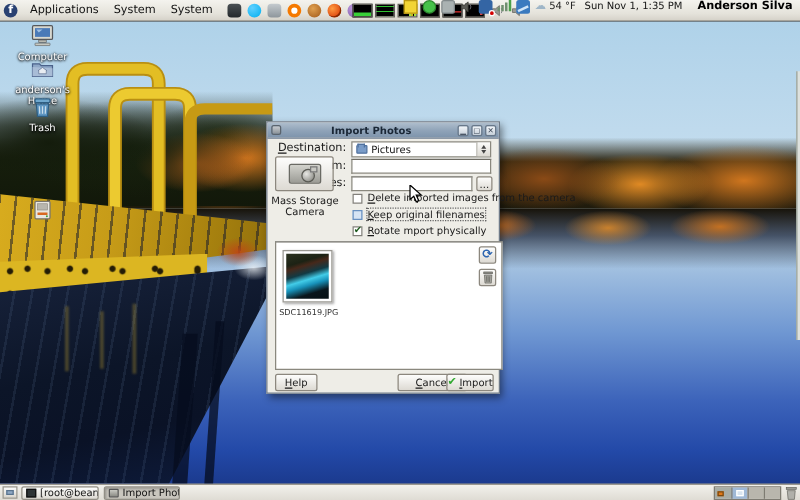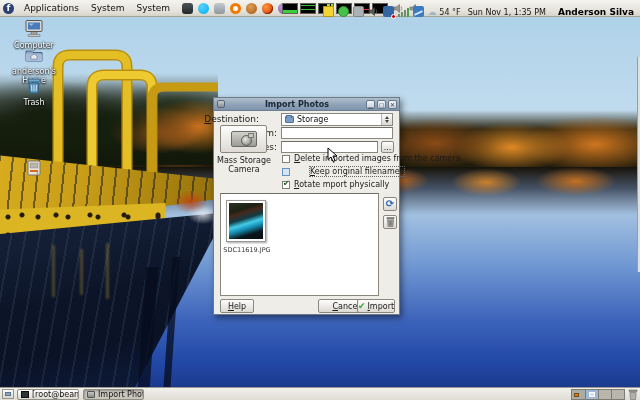--- a/index.html
+++ b/index.html
@@ -22,21 +22,21 @@
   .lch { width:11px; height:11px; border-radius:3px; }
   .lch.round { border-radius:50%; }
   .sysmon { position:absolute; left:282px; top:3px; display:flex; gap:2px; }
   .mon { width:16px; height:11px; background:#000; border:1px solid #62605A; position:relative; overflow:hidden; }
   .mon .cpu { position:absolute; left:0; right:0; bottom:0; height:3px; background:#38D038; }
   .mon.mem { background:repeating-linear-gradient(180deg,#000 0 1px,#2FBF2F 1px 2px,#000 2px 4px); }
   .mon.net { background:linear-gradient(90deg,#000 55%,transparent 55%),repeating-linear-gradient(90deg,#9FDF3F 0 2px,#C8B820 2px 3px,#000 3px 4px); }
   .mon .load { position:absolute; left:0; right:0; top:5px; height:1px; background:#E03030; }
   .mon .dot { position:absolute; right:1px; bottom:1px; width:2px; height:2px; background:#D04040; }
   .speaker-sm { margin-left:3px; }
-  .tray { position:absolute; right:2px; top:0; height:17px; display:flex; align-items:flex-end; gap:4px; }
+  .tray { position:absolute; right:2px; top:0; height:17px; display:flex; align-items:flex-start; gap:4px; }
   .tray-ic { width:11px; height:11px; }
   .ic-note { background:#F2D434; border:1px solid #B89510; }
   .ic-green { background:#46C24A; border-radius:50%; border:1px solid #2E8A30; }
   .ic-gray { background:#AAB2B2; border:1px solid #80888A; border-radius:2px; }
   .ic-blue { background:#3465A4; border-radius:2px; position:relative; }
   .ic-blue .badge { position:absolute; right:-2px; bottom:-2px; width:5px; height:5px; border-radius:50%; background:#D40000; border:1px solid #fff; }
   .ic-bars { display:flex; align-items:flex-end; gap:1px; }
   .ic-bars i { display:block; width:2px; background:#6F8F6F; }
   .ic-chart { background:#3A7ABF; border-radius:2px; position:relative; overflow:hidden; }
   .ic-chart i { position:absolute; left:1px; top:6px; width:9px; height:2px; background:#CFE4F8; transform:rotate(-25deg); }
@@ -133,22 +133,22 @@
   .camera-btn { position:absolute; left:6px; top:27px; width:47px; height:28px; }
   .cam { position:relative; width:26px; height:16px; background:linear-gradient(#D2D2CC,#9C9C96); border:1px solid #6A6A64; border-radius:2px; }
   .cam::before { content:""; position:absolute; left:9px; top:3px; width:9px; height:9px; border-radius:50%; background:radial-gradient(circle at 35% 35%, #E8E8E4, #7C7C76); border:1px solid #5A5A54; }
   .cam::after { content:""; position:absolute; right:2px; top:1px; width:4px; height:3px; background:#C8C8C2; border:1px solid #777; }
   .device-lbl { position:absolute; left:1px; top:58px; width:58px; text-align:center; font-size:8px; color:#1A1A1A; line-height:1.15; }
   .chk-row { position:absolute; left:68px; display:flex; align-items:center; gap:4px; }
   .chk { width:8px; height:8px; background:#fff; border:1px solid #82807A; flex:none; position:relative; }
   .chk.focused { background:#D6E4F4; border-color:#6890C0; }
   .chk .mark { position:absolute; left:0px; top:-3px; font-size:8px; color:#1E5A1E; font-weight:bold; }
   .chk-lbl { font-size:8px; color:#1A1A1A; white-space:nowrap; }
-  .chk-lbl.focus-ring { outline:1px dotted #666; outline-offset:0px;margin-left:16px; }
-  .thumb-panel { position:absolute; left:6px; top:95px; width:159px; height:103px; background:#fff;
+  .chk-lbl.focus-ring { outline:1px dotted #666; outline-offset:0px; }
+  .thumb-panel { position:absolute; left:6px; top:95px; width:182px; height:103px; background:#fff;
     border:1px solid #8A887E; border-top-color:#6E6C64; }
   .thumb-card { position:absolute; left:5px; top:6px; width:40px; height:42px; background:#fff;
     border:1px solid #9A9892; box-shadow:1px 1px 2px rgba(0,0,0,.35); padding:2px; }
   .thumb-img { width:100%; height:100%;
     background:linear-gradient(163deg,#2C3220 0%,#1C2214 22%,#46281A 30%,#123A44 44%,#42CCE8 56%,#1892BA 66%,#0A161C 82%,#071014 100%); }
   .thumb-cap { position:absolute; left:0px; top:52px; width:52px; text-align:center; font-size:6.5px; color:#333; }
   .side-btn { position:absolute; left:169px; width:14px; height:14px; }
   .refresh-glyph { color:#2E66B0; font-size:10px; line-height:10px; font-weight:bold; }
   .dlg-actions .gtk-btn { position:absolute; height:14px; }
   .import-check { color:#2FA82F; font-weight:bold; font-size:9px; margin-right:2px; }
@@ -324,24 +324,24 @@
     <div class="titlebar">
       <span class="tb-icon"></span>
       <span class="tb-title">Import Photos</span>
       <span class="tb-btns">
         <span class="tb-btn">▁</span>
         <span class="tb-btn">▢</span>
         <span class="tb-btn">✕</span>
       </span>
     </div>
 
-    <div class="dlg-label" style="right:140px; top:16px;"><span class="u">D</span><span>estination:</span></div>
+    <div class="dlg-label" style="right:122px; top:16px;"><span class="u">D</span><span>estination:</span></div>
     <div class="combo" style="left:67px; top:15px; width:112px; height:13px;">
       <span class="folder-ic"></span>
-      <span class="combo-txt">Storage</span>
+      <span class="combo-txt">Pictures</span>
       <span class="combo-arrow">
           <span class="tri-up"></span>
           <span class="tri-dn"></span>
         </span>
     </div>
 
     <div class="dlg-label" style="right:122px; top:30px;"><span class="u">F</span><span>ilm:</span></div>
     <input class="entry" style="left: 67px; top: 29px; width: 112px; height: 12px;" value="">
 
     <div class="dlg-label" style="right:122px; top:44px;"><span>C</span><span class="u">a</span><span>tegories:</span></div>

